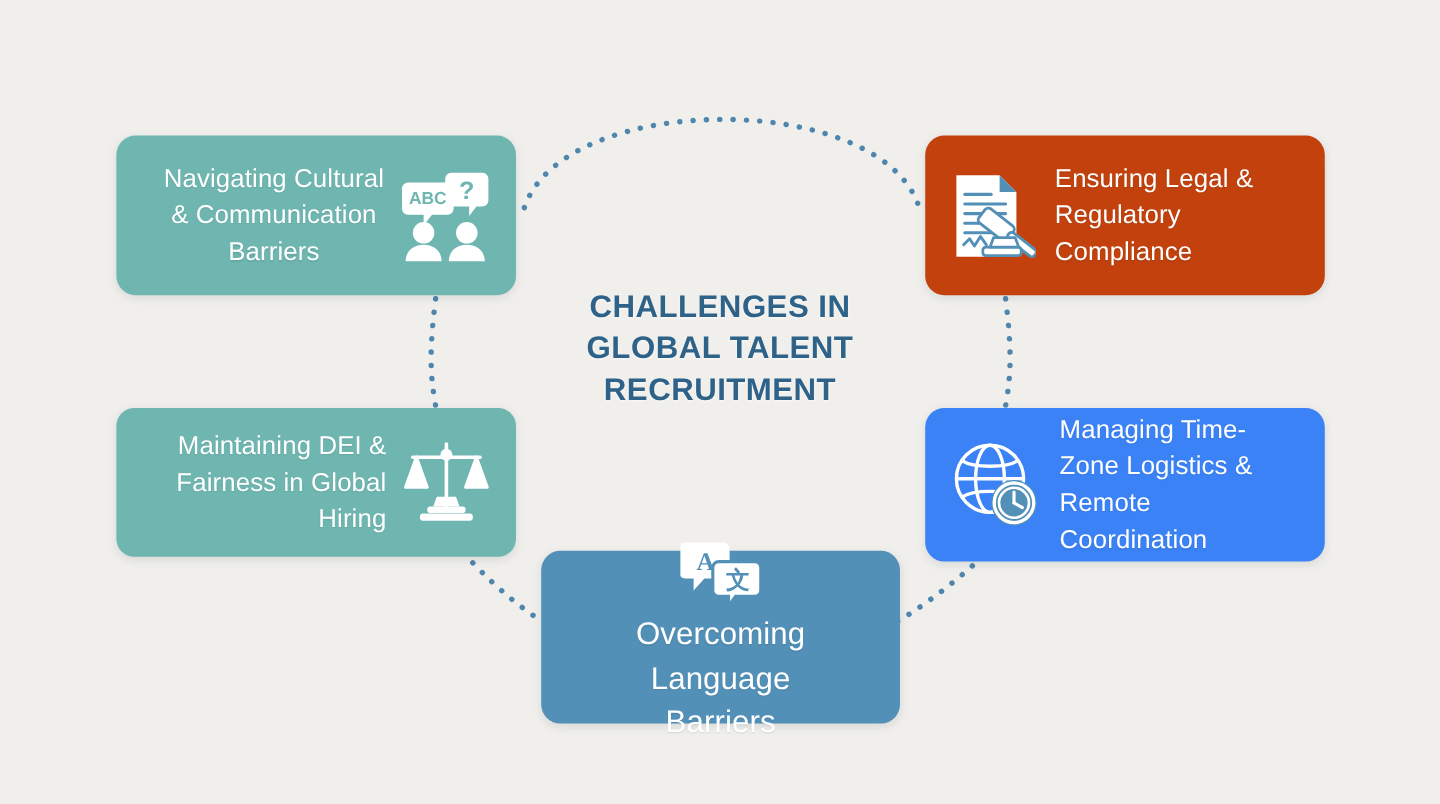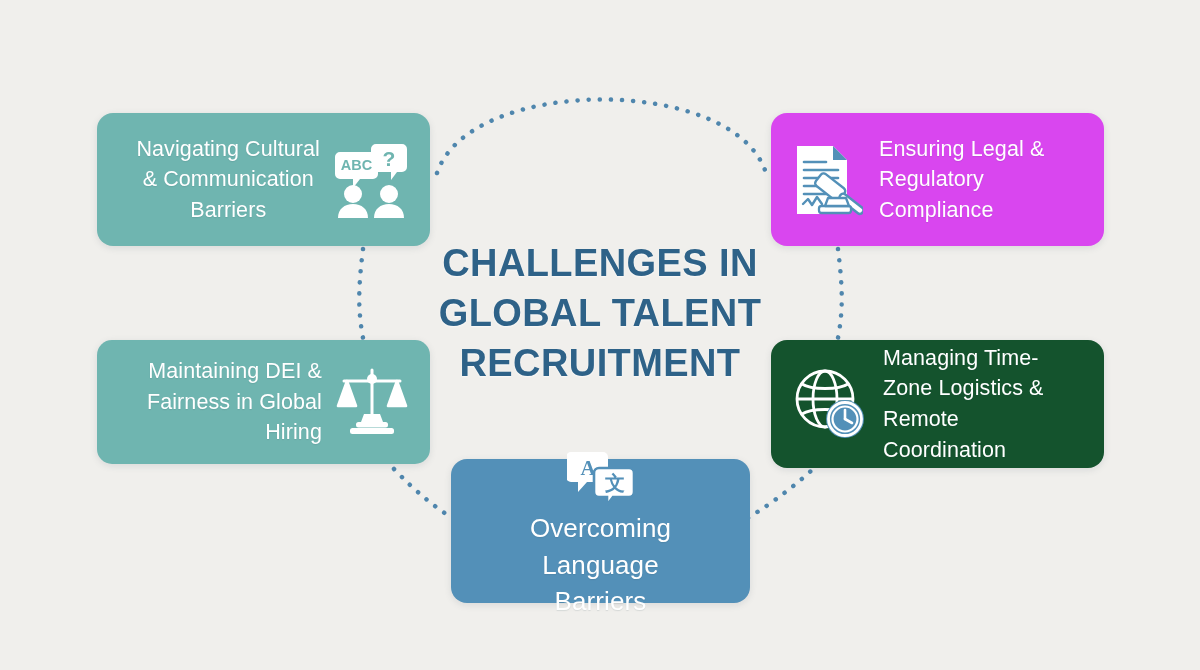--- a/index.html
+++ b/index.html
@@ -37,55 +37,55 @@
   
   #card-cultural {
     left:97px; top:113px; width:333px; height:133px;
     background:#6fb5b0;
     justify-content:flex-end; gap:14px;
   }
   #card-cultural .card-text { text-align:center; }
 
   #card-legal {
     left:771px; top:113px; width:333px; height:133px;
-    background:#d946ef;
+    background:#c2410c;
     justify-content:flex-start; gap:16px;
   }
   #card-legal .card-text { text-align:left; }
 
   #card-dei {
     left:97px; top:340px; width:333px; height:124px;
     background:#6fb5b0;
     justify-content:flex-end; gap:14px;border-radius:15px;
   }
   #card-dei .card-text { text-align:right; }
 
   #card-timezone {
     left:771px; top:340px; width:333px; height:128px;
-    background:#14532d;
+    background:#3b82f6;
     justify-content:flex-start; gap:16px;
   }
   #card-timezone .card-text { text-align:left; }
 
   #card-language {
     left:451px; top:459px; width:299px; height:144px;
     background:#5390b8;
     flex-direction:column; justify-content:center; gap:4px;
     padding-top:8px;
   }
   #card-language .card-text { text-align:center; font-size:26px; }
 
   
   #center-title {
     position:absolute;
     left:420px; top:238px; width:360px;
     z-index:3;
     text-align:center;
     color:#2e6288;
-    font-size:38px;
+    font-size:26px;
     font-weight:700;
     line-height:1.32;
     letter-spacing:.4px;
     white-space:pre-line;
     text-shadow:0 1px 2px rgba(255,255,255,.7);
   }
 </style>
 </head>
 <body>
 

